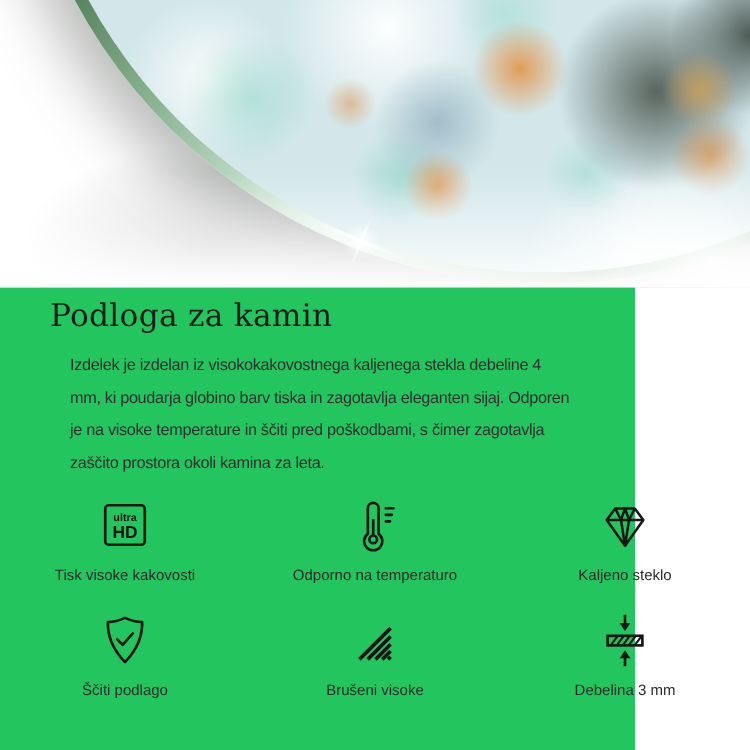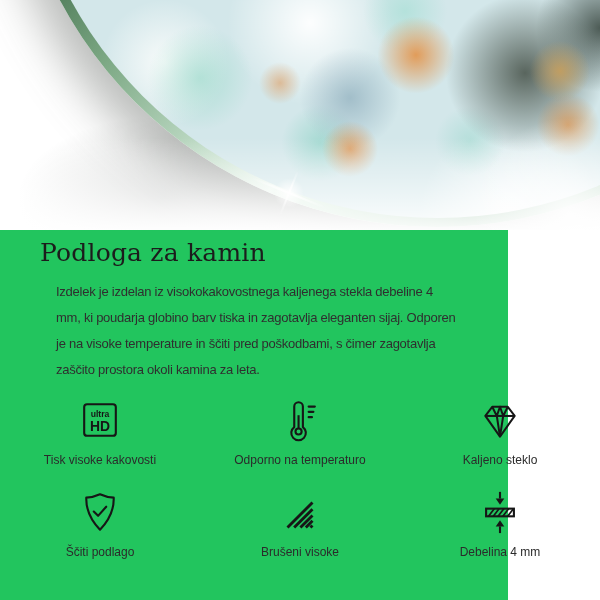--- a/index.html
+++ b/index.html
@@ -168,18 +168,18 @@
         <div class="icon-wrap">
           <svg width="46" height="46" viewBox="0 0 48 48">
             <path class="stroke" stroke-width="2.6" d="M24 3 V10"></path>
             <path d="M24 16.5 L19.5 9.8 H28.5 Z" fill="#161616"></path>
             <rect class="stroke" x="9.5" y="20.5" width="29" height="8" stroke-width="2.2"></rect>
             <path d="M12 28.5 L18 20.5 M17 28.5 L23 20.5 M22 28.5 L28 20.5 M27 28.5 L33 20.5 M32 28.5 L38 20.5" fill="none" stroke="#161616" stroke-width="1.8"></path>
             <path d="M24 32.5 L19.5 39.2 H28.5 Z" fill="#161616"></path>
             <path class="stroke" stroke-width="2.6" d="M24 39 V46"></path>
           </svg>
         </div>
-        <span class="label">Debelina 4 mm</span>
+        <span class="label">Debelina 3 mm</span>
       </div>
 
     </div>
   </div>
 </div>
 
 </body></html>

